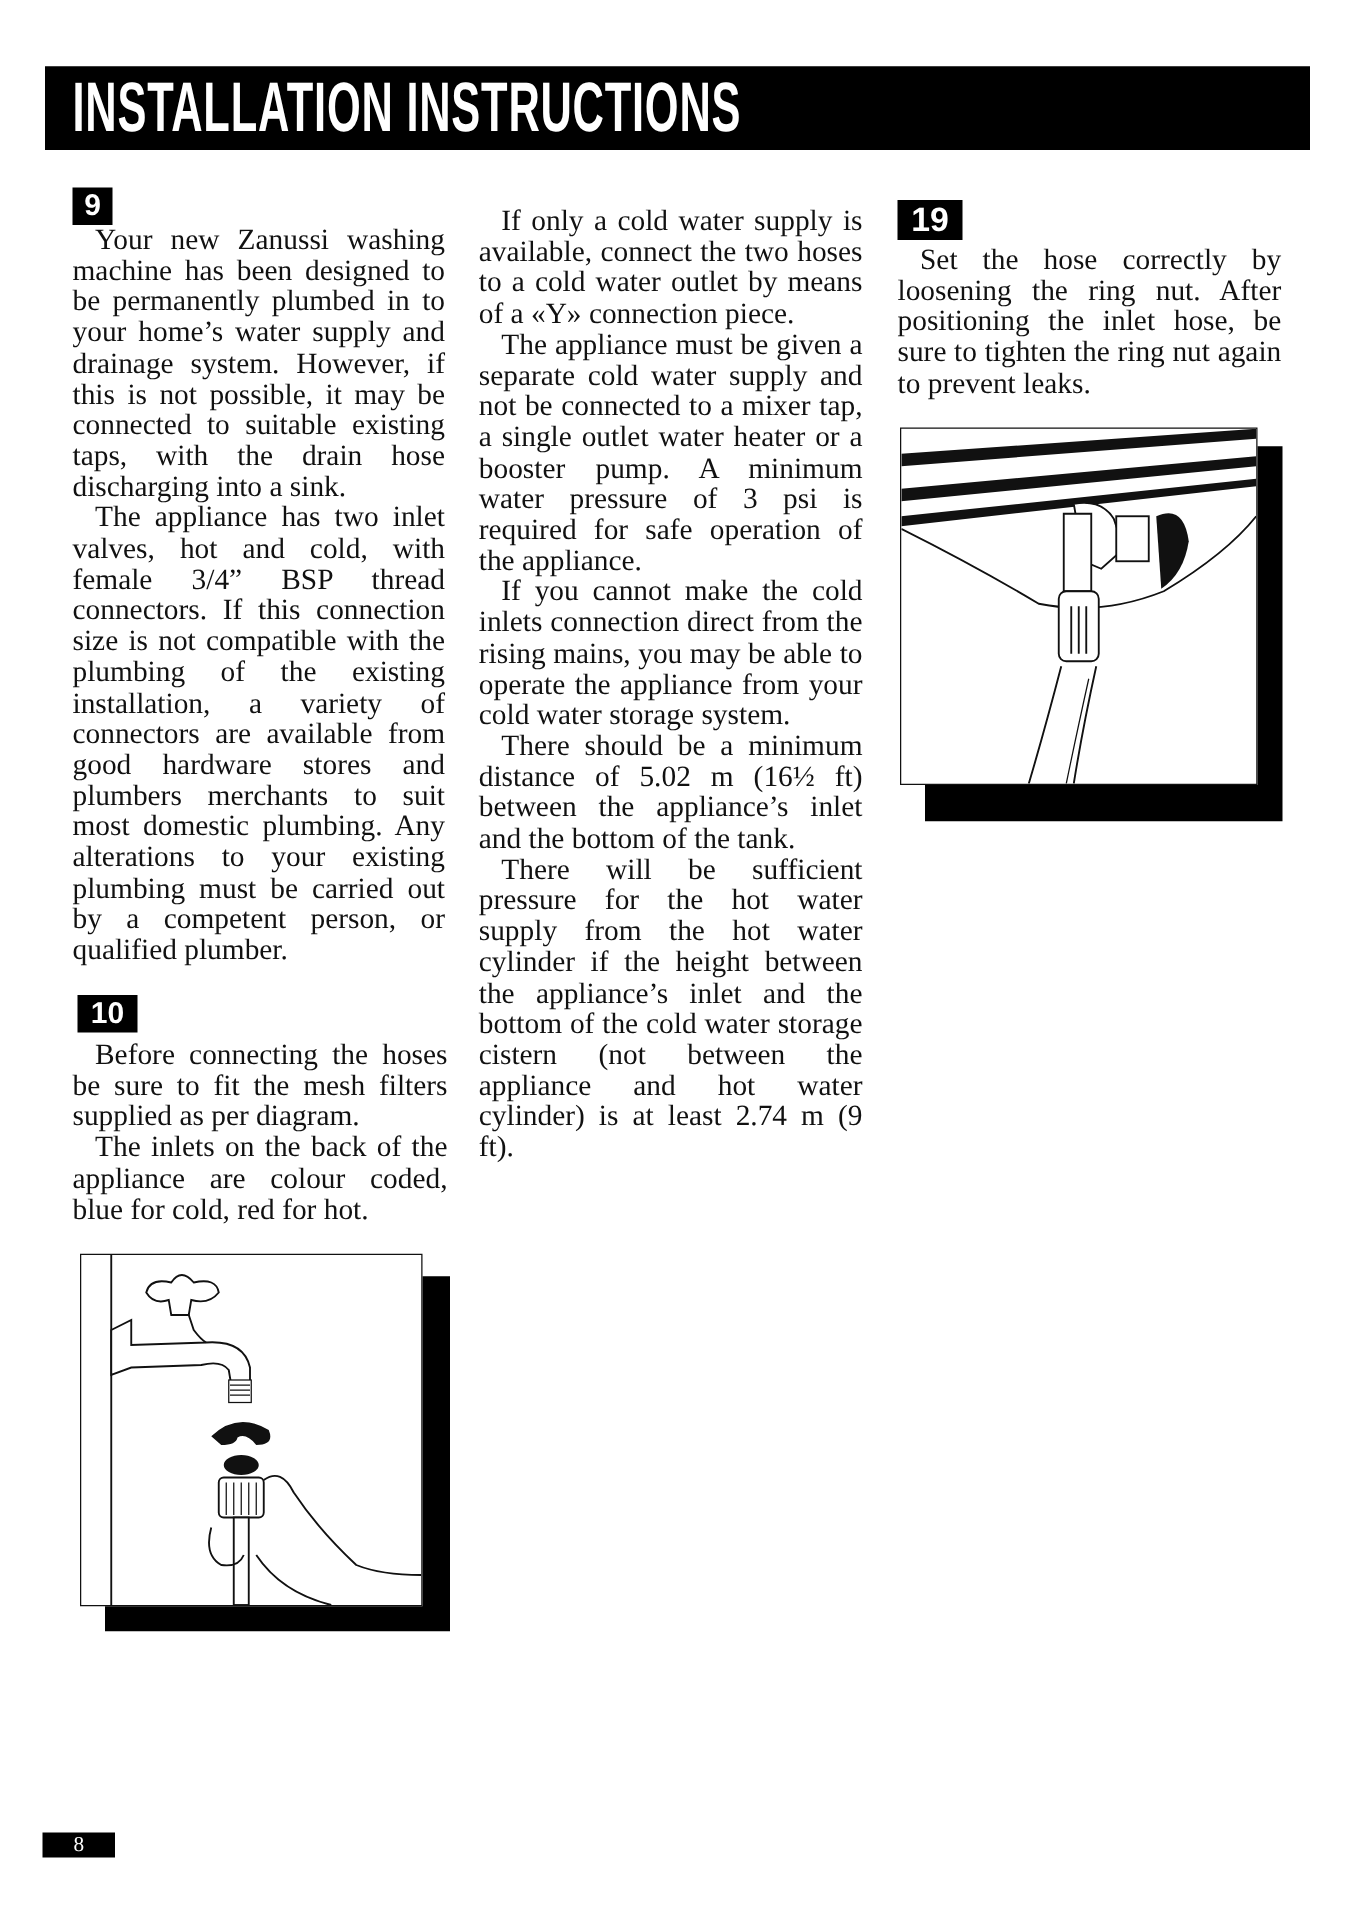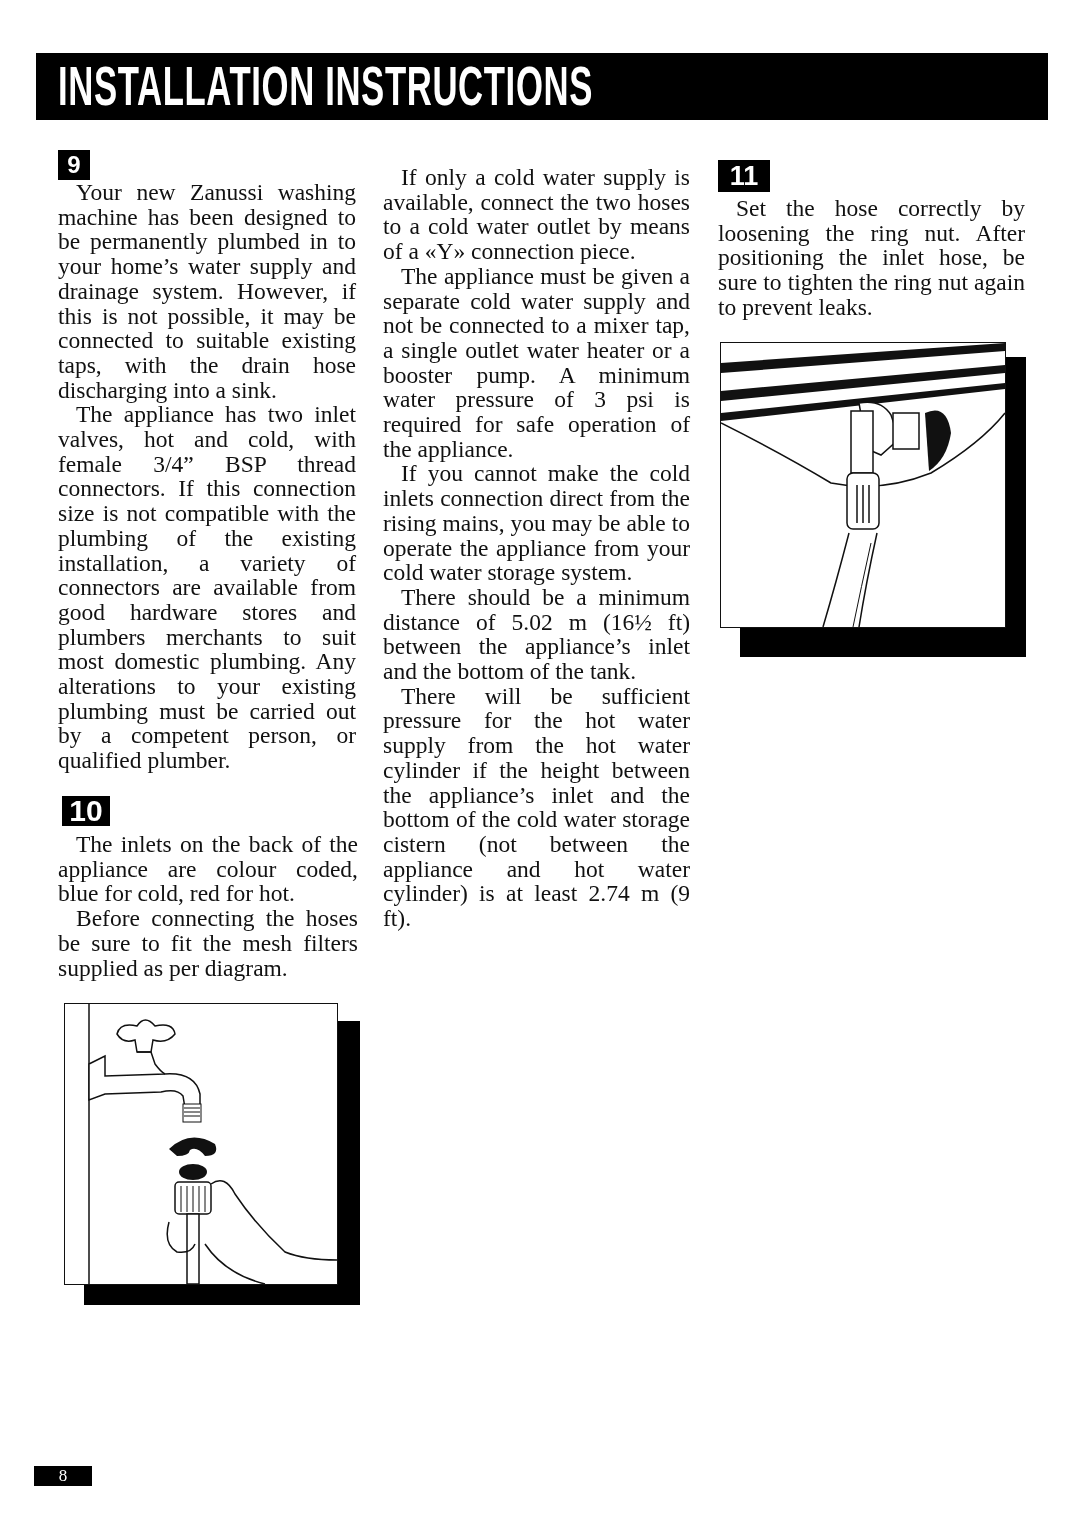--- a/index.html
+++ b/index.html
@@ -31,21 +31,21 @@
   .col-1 { left: 58px; top: 180px; width: 298px; }
   .col-1b { left: 58px; top: 832px; width: 300px; }
   .col-2 { left: 383px; top: 165px; width: 307px; }
   .col-3 { left: 718px; top: 196px; width: 307px; }
   .step-badge {
     position: absolute; background: #000; color: #fff;
     font-family: "Liberation Sans", "DejaVu Sans", sans-serif;
     font-weight: bold; text-align: center;
   }
   .badge-9 { left: 58px; top: 150px; width: 32px; height: 30px; font-size: 24px; line-height: 30px; }
-  .badge-10 { left: 62px; top: 796px; width: 48px; height: 30px; font-size: 30px; line-height: 30px; }
+  .badge-10 { left: 62px; top: 796px; width: 48px; height: 30px; font-size: 24px; line-height: 30px; }
   .badge-11 { left: 718px; top: 160px; width: 52px; height: 32px; font-size: 27px; line-height: 32px; }
   .figure { position: absolute; }
   .fig-shadow { position: absolute; background: #000; }
   .fig-frame { position: absolute; background: #fff; border: 1.5px solid #111; overflow: hidden; }
   .page-number {
     position: absolute; left: 34px; top: 1466px; width: 58px; height: 20px;
     background: #000; color: #fff; text-align: center;
     font-family: "Liberation Serif", "DejaVu Serif", serif;
     font-size: 17px; line-height: 20px;
   }
@@ -57,22 +57,22 @@
 <div class="header-title">INSTALLATION INSTRUCTIONS</div>
 
 <div class="step-badge badge-9">9</div>
 <div class="col col-1">
   <p>Your new Zanussi washing machine has been designed to be permanently plumbed in to your home’s water supply and drainage system. However, if this is not possible, it may be connected to suitable existing taps, with the drain hose discharging into a sink.</p>
   <p>The appliance has two inlet valves, hot and cold, with female 3/4” BSP thread connectors. If this connection size is not compatible with the plumbing of the existing installation, a variety of connectors are available from good hardware stores and plumbers merchants to suit most domestic plumbing. Any alterations to your existing plumbing must be carried out by a competent person, or qualified plumber.</p>
 </div>
 
 <div class="step-badge badge-10">10</div>
 <div class="col col-1b">
+  <p>Before connecting the hoses be sure to fit the mesh filters supplied as per diagram.</p>
   <p>The inlets on the back of the appliance are colour coded, blue for cold, red for hot.</p>
-  <p>Before connecting the hoses be sure to fit the mesh filters supplied as per diagram.</p>
 </div>
 
 <div class="figure" style="left:64px; top:1003px; width:298px; height:305px;">
   <div class="fig-shadow" style="left:20px; top:18px; width:276px; height:284px;"></div>
   <div class="fig-frame" style="left:0; top:0; width:272px; height:280px;">
     <svg width="272" height="280" viewBox="0 0 272 280">
       <line x1="24" y1="0" x2="24" y2="280" stroke="#111" stroke-width="1.5"></line>
 
       <path d="M52 30 Q55 18 72 22 Q80 10 90 22 Q108 18 110 30 Q102 40 88 36 L86 48 L72 48 L70 36 Q58 40 52 30 Z" fill="#fff" stroke="#111" stroke-width="1.5"></path>
 
@@ -103,21 +103,21 @@
 </div>
 
 <div class="col col-2">
   <p>If only a cold water supply is available, connect the two hoses to a cold water outlet by means of a «Y» connection piece.</p>
   <p>The appliance must be given a separate cold water supply and not be connected to a mixer tap, a single outlet water heater or a booster pump. A minimum water pressure of 3 psi is required for safe operation of the appliance.</p>
   <p>If you cannot make the cold inlets connection direct from the rising mains, you may be able to operate the appliance from your cold water storage system.</p>
   <p>There should be a minimum distance of 5.02 m (16½ ft) between the appliance’s inlet and the bottom of the tank.</p>
   <p>There will be sufficient pressure for the hot water supply from the hot water cylinder if the height between the appliance’s inlet and the bottom of the cold water storage cistern (not between the appliance and hot water cylinder) is at least 2.74 m (9 ft).</p>
 </div>
 
-<div class="step-badge badge-11">11</div>
+<div class="step-badge badge-11">19</div>
 <div class="col col-3">
   <p>Set the hose correctly by loosening the ring nut. After positioning the inlet hose, be sure to tighten the ring nut again to prevent leaks.</p>
 </div>
 
 <div class="figure" style="left:720px; top:342px; width:300px; height:300px;">
   <div class="fig-shadow" style="left:20px; top:15px; width:286px; height:300px;"></div>
   <div class="fig-frame" style="left:0; top:0; width:284px; height:284px;">
     <svg width="284" height="284" viewBox="0 0 284 284">
 
       <path d="M0 20 L284 0 L284 8 L0 30 Z" fill="#111"></path>

